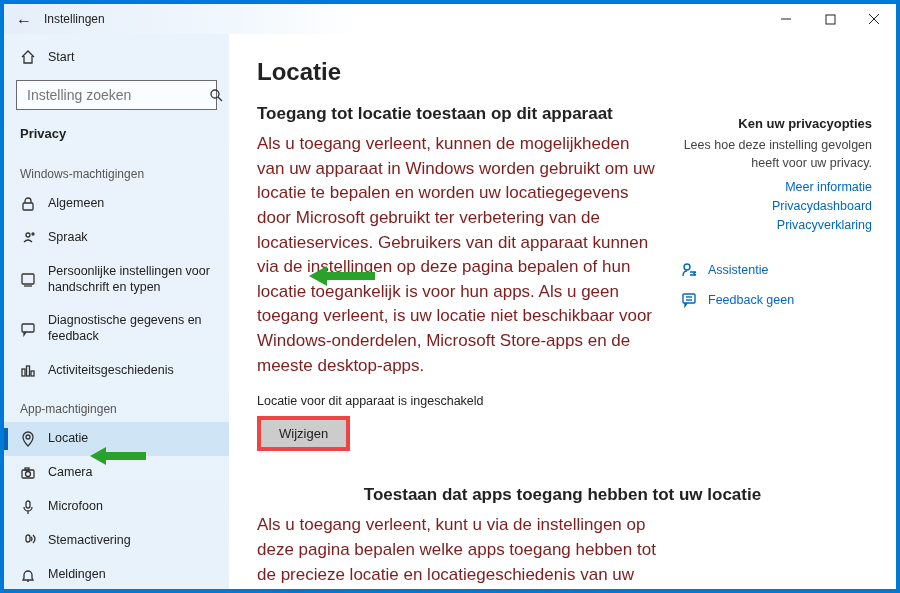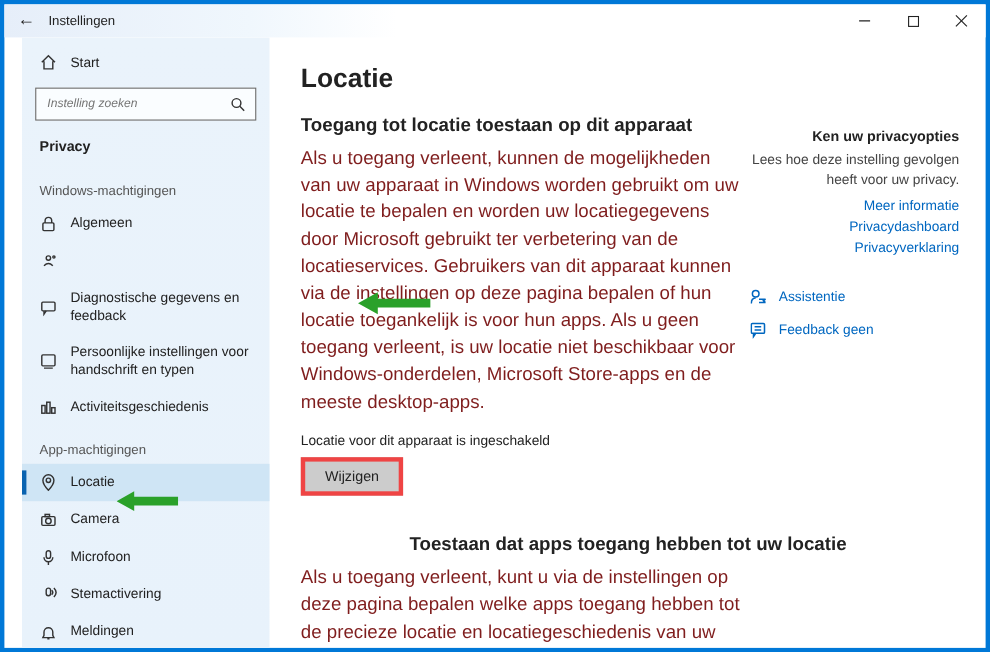--- a/index.html
+++ b/index.html
@@ -29,21 +29,20 @@
   .titlebar .title { font-size: 12px; }
   .titlebar .spacer { flex: 1; }
   .winbtn { width: 44px; height: 30px; display: flex; align-items: center; justify-content: center; font-size: 12px; cursor: pointer; }
   .winbtn svg { stroke: #222; fill: none; }
 
   .body {
     flex: 1;
     display: flex;
     overflow: hidden;
     position: relative;
-    padding-left: 16px;
   }
 
   
   .sidebar {
     width: 225px;
     background: linear-gradient(to bottom, #eaf3fb 0%, #e8f2fb 100%);
     padding-top: 6px;
     overflow-y: auto;
     font-size: 12.5px;
     position: relative;
@@ -52,21 +51,21 @@
     display: flex; align-items: center; height: 34px; padding-left: 16px; gap: 12px;
     cursor: pointer;
   }
   .search-wrap { padding: 6px 12px 6px 12px; }
   .searchbox {
     display: flex; align-items: center;
     height: 30px; border: 1px solid #6a6a6a; background: #fafdff;
     padding: 0 8px 0 10px;
   }
   .searchbox input {
-    border: none; outline: none; background: transparent; flex: 1; font-size: 11px; font-style: italic; color: #701a75;
+    border: none; outline: none; background: transparent; flex: 1; font-size: 14px; color: #701a75;
   }
   .active-cat {
     padding: 10px 16px 12px 16px;
     font-weight: 600; font-size: 13px;
   }
   .group-header {
     color: #555; font-size: 12px; padding: 14px 16px 6px 16px;
   }
   .nav-item {
     display: flex; align-items: center; gap: 12px;
@@ -191,38 +190,39 @@
         <span class="nav-label">Algemeen</span>
       </div>
       <div class="nav-item">
         <span class="nav-icon">
             <svg viewBox="0 0 16 16">
               <circle cx="8" cy="5" r="2"></circle>
               <path d="M4 12 q4 -4 8 0"></path>
               <circle cx="13" cy="4" r="1"></circle>
             </svg>
           </span>
+        <span class="nav-label">Spraak</span>
+      </div>
+      <div class="nav-item">
+        <span class="nav-icon">
+            <svg viewBox="0 0 16 16">
+              <rect x="2" y="2" width="12" height="10" rx="1"></rect>
+              <line x1="4" y1="14" x2="12" y2="14"></line>
+            </svg>
+          </span>
+        <span class="nav-label">Persoonlijke instellingen voor handschrift en typen</span>
       </div>
       <div class="nav-item">
         <span class="nav-icon">
             <svg viewBox="0 0 16 16">
               <rect x="2" y="3" width="12" height="8" rx="1"></rect>
               <path d="M6 11 l-2 3 v-3"></path>
             </svg>
           </span>
         <span class="nav-label">Diagnostische gegevens en feedback</span>
-      </div>
-      <div class="nav-item">
-        <span class="nav-icon">
-            <svg viewBox="0 0 16 16">
-              <rect x="2" y="2" width="12" height="10" rx="1"></rect>
-              <line x1="4" y1="14" x2="12" y2="14"></line>
-            </svg>
-          </span>
-        <span class="nav-label">Persoonlijke instellingen voor handschrift en typen</span>
       </div>
       <div class="nav-item">
         <span class="nav-icon">
             <svg viewBox="0 0 16 16">
               <rect x="2" y="6" width="3" height="7"></rect>
               <rect x="6.5" y="3" width="3" height="10"></rect>
               <rect x="11" y="8" width="3" height="5"></rect>
             </svg>
           </span>
         <span class="nav-label">Activiteitsgeschiedenis</span>

